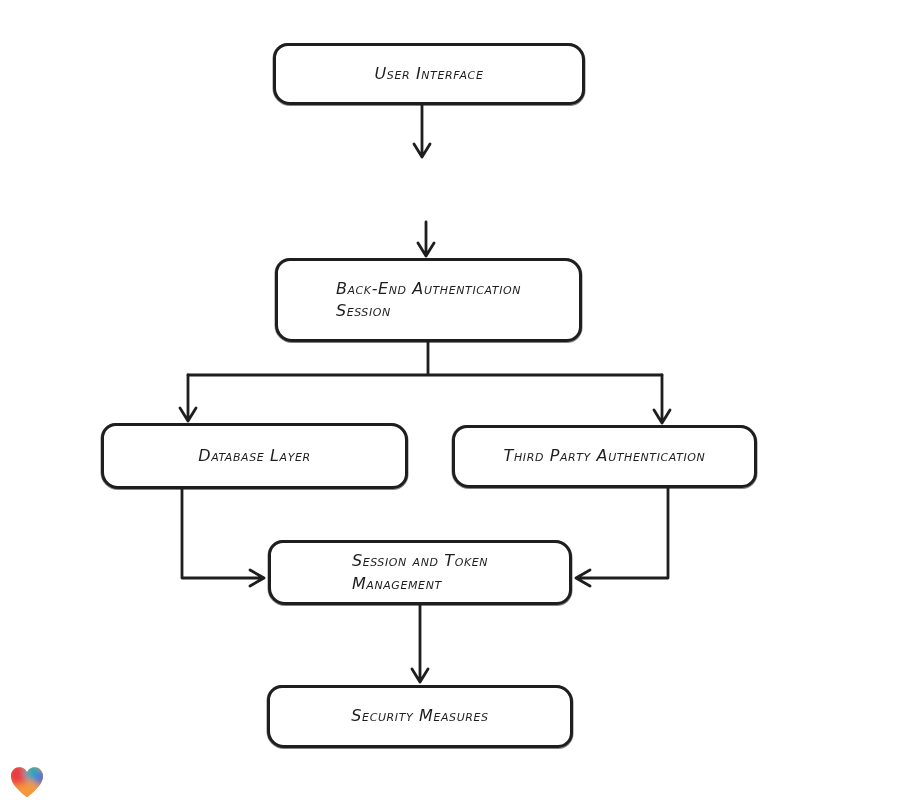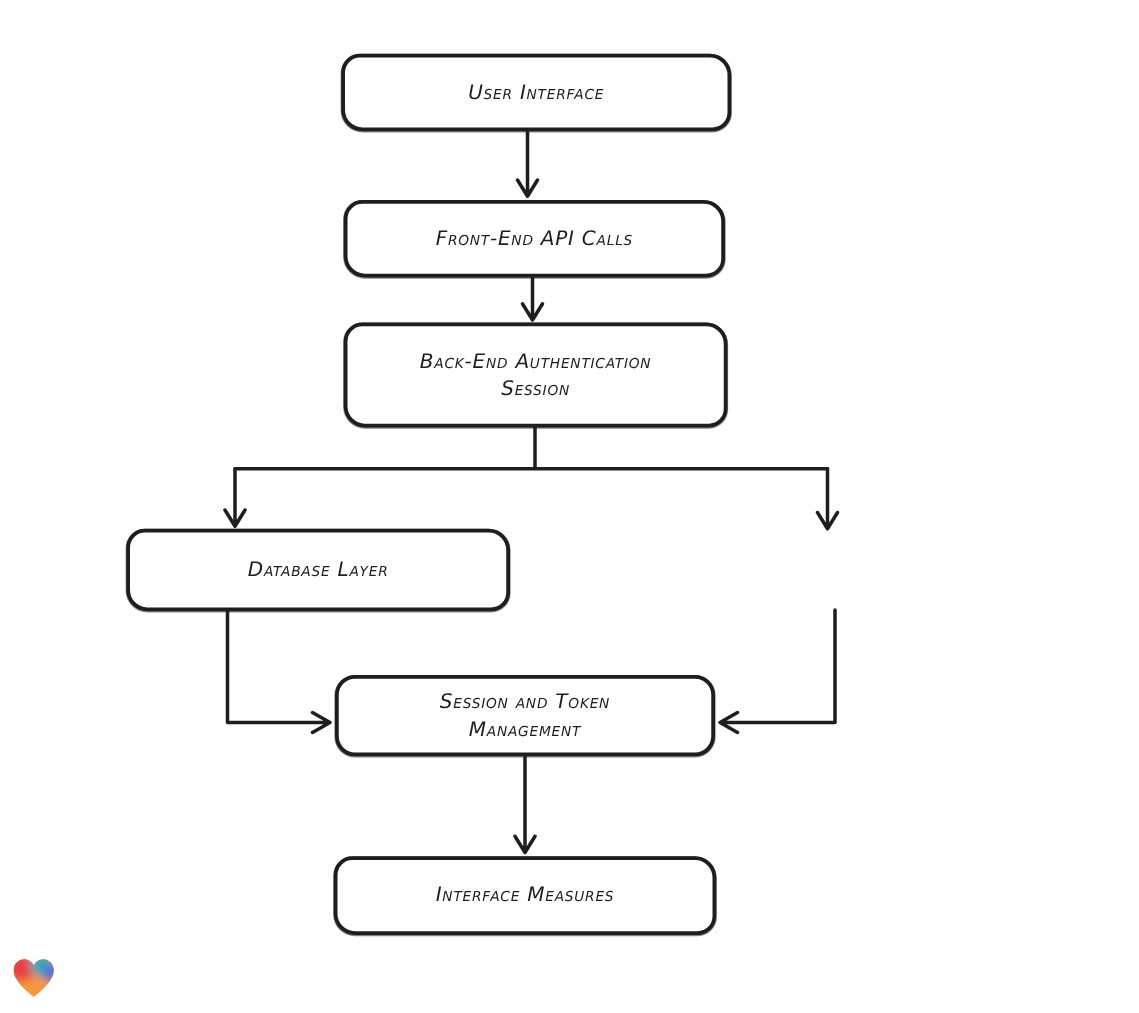--- a/index.html
+++ b/index.html
@@ -26,40 +26,40 @@
     stroke-linejoin: round;
   }
   .node {
     position: absolute;
     background: #ffffff;
     border: 3.5px solid #1e1e1e;
     border-radius: 15px 17px 15px 17px;
     display: flex;
     align-items: center;
     justify-content: center;
-    text-align: center;
+    text-align: left;
     box-shadow: 0 0.5px 0 0.5px rgba(30,30,30,0.55);
   }
   .node-label {
     font-style: italic;
     font-variant: small-caps;
     font-size: 16px;
     letter-spacing: 0.6px;
     color: #1e1e1e;
     line-height: 1.4;
     white-space: pre-line;
     padding: 0 14px;
   }
   
   .n-user       { left: 273px; top:  43px; width: 312px; height: 62px; }
   .n-frontend   { left: 275px; top: 160px; width: 305px; height: 62px; }
   .n-backend    { left: 275px; top: 258px; width: 307px; height: 84px; }
   .n-database   { left:  65px; top: 423px; width: 307px; height: 66px; margin-left: 36px; }
   .n-thirdparty { left: 452px; top: 425px; width: 305px; height: 63px; }
-  .n-session    { left: 268px; top: 540px; width: 304px; height: 65px; border-radius: 16px; }
+  .n-session    { left: 268px; top: 540px; width: 304px; height: 65px; }
   .n-security   { left: 267px; top: 685px; width: 306px; height: 63px; }
   .logo {
     position: absolute;
     left: 8px; top: 764px;
     width: 38px; height: 37px;
     cursor: pointer;
   }
 </style>
 </head>
 <body>
@@ -82,41 +82,41 @@
 
     <path d="M 668 488 L 668 578 L 577 578 M 590 570 L 576 578 L 590 586"></path>
 
     <path d="M 420 605 L 420 682 M 412 669 L 420 682 L 428 669"></path>
   </svg>
 
   <div class="node n-user">
     <span class="node-label">User Interface</span>
   </div>
 
-  <div class="node n-frontend">
-    <span class="node-label">Front-End API Calls</span>
-  </div>
 
   <div class="node n-backend">
     <span class="node-label">Back-End Authentication
 Session</span>
   </div>
 
   <div class="node n-database">
     <span class="node-label">Database Layer</span>
   </div>
 
+  <div class="node n-thirdparty">
+    <span class="node-label">Third Party Authentication</span>
+  </div>
 
   <div class="node n-session">
     <span class="node-label">Session and Token
 Management</span>
   </div>
 
   <div class="node n-security">
-    <span class="node-label">Interface Measures</span>
+    <span class="node-label">Security Measures</span>
   </div>
 
   <svg class="logo" viewBox="0 0 32 30">
     <defs>
       <clipPath id="heartClip">
         <path d="M16 27.5 C10.5 23 2.5 16.8 2.5 9.8 C2.5 5 6 2.2 9.5 2.2
                  C12.3 2.2 14.8 3.8 16 6.3 C17.2 3.8 19.7 2.2 22.5 2.2
                  C26 2.2 29.5 5 29.5 9.8 C29.5 16.8 21.5 23 16 27.5 Z"></path>
       </clipPath>
       <filter id="heartBlur" x="-60%" y="-60%" width="220%" height="220%">

